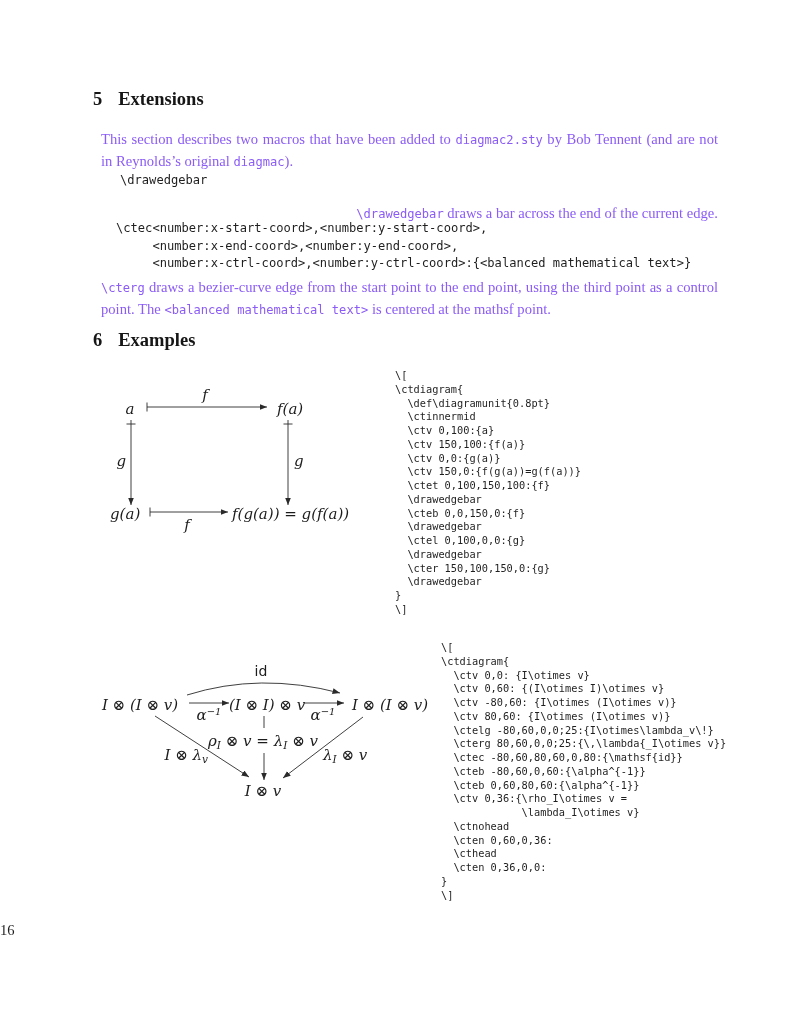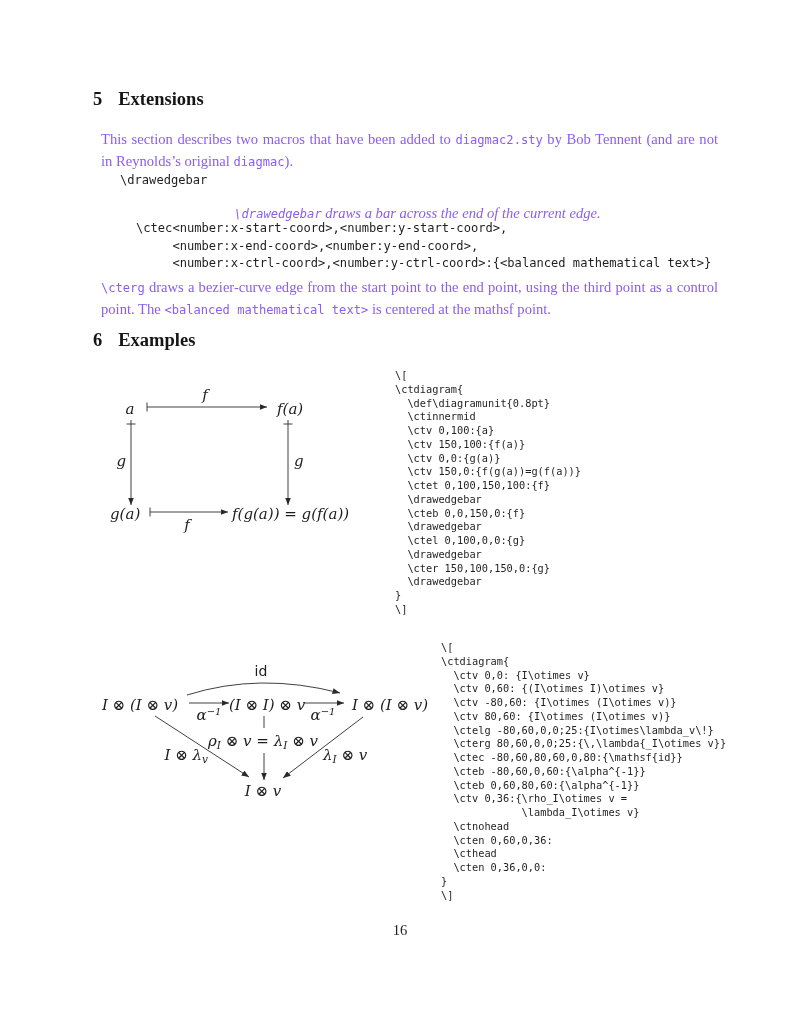--- a/index.html
+++ b/index.html
@@ -34,23 +34,23 @@
 
 <h1 class="abs sec-heading" style="left:93px; top:89px;">
   <span>5</span>
   <span>Extensions</span>
 </h1>
 
 <p class="abs body-par" style="left:93px; top:121px; width:617px;"><span>This section describes two macros that have been added to </span><code class="mono">diagmac2.sty</code><span> by Bob Tennent (and are not in Reynolds’s original </span><code class="mono">diagmac</code><span>).</span></p>
 
 <pre class="abs codelg" style="left:120px; top:172px;">\drawedgebar</pre>
 
-<p class="abs body-par" style="left:101px; top:195px; width:617px; text-align:center;font-style:italic;"><code class="mono">\drawedgebar</code><span> draws a bar across the end of the current edge.</span></p>
+<p class="abs body-par" style="left:93px; top:195px; width:617px; text-align:right;"><code class="mono">\drawedgebar</code><span> draws a bar across the end of the current edge.</span></p>
 
-<pre class="abs codelg" style="left:136px; top:220px;">\ctec&lt;number:x-start-coord&gt;,&lt;number:y-start-coord&gt;,
+<pre class="abs codelg" style="left:116px; top:220px;">\ctec&lt;number:x-start-coord&gt;,&lt;number:y-start-coord&gt;,
      &lt;number:x-end-coord&gt;,&lt;number:y-end-coord&gt;,
      &lt;number:x-ctrl-coord&gt;,&lt;number:y-ctrl-coord&gt;:{&lt;balanced mathematical text&gt;}</pre>
 
 <p class="abs body-par" style="left:93px; top:269px; width:617px;"><code class="mono">\cterg</code><span> draws a bezier-curve edge from the start point to the end point, using the third point as a control point. The </span><code class="mono">&lt;balanced mathematical text&gt;</code><span> is centered at the mathsf point.</span></p>
 
 <h1 class="abs sec-heading" style="left:93px; top:330px;">
   <span>6</span>
   <span>Examples</span>
 </h1>
 
@@ -146,13 +146,13 @@
   \cteb 0,60,80,60:{\alpha^{-1}}
   \ctv 0,36:{\rho_I\otimes v =
              \lambda_I\otimes v}
   \ctnohead
   \cten 0,60,0,36:
   \cthead
   \cten 0,36,0,0:
 }
 \]</pre>
 
-<div class="abs pagenum" style="left:0; top:922px; width:800px; text-align:center;">16</div>
+<div class="abs pagenum" style="left:0; top:922px; width:800px; text-align:left;">16</div>
 
 </body></html>

